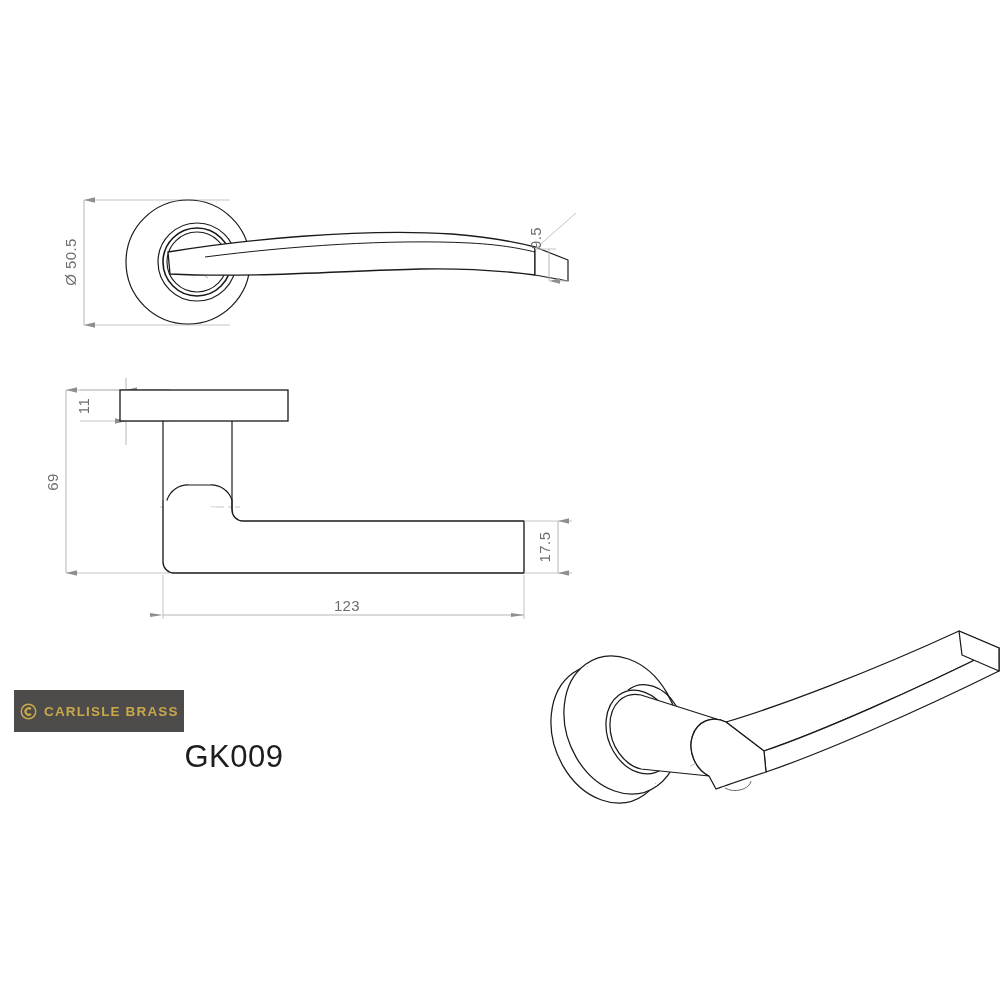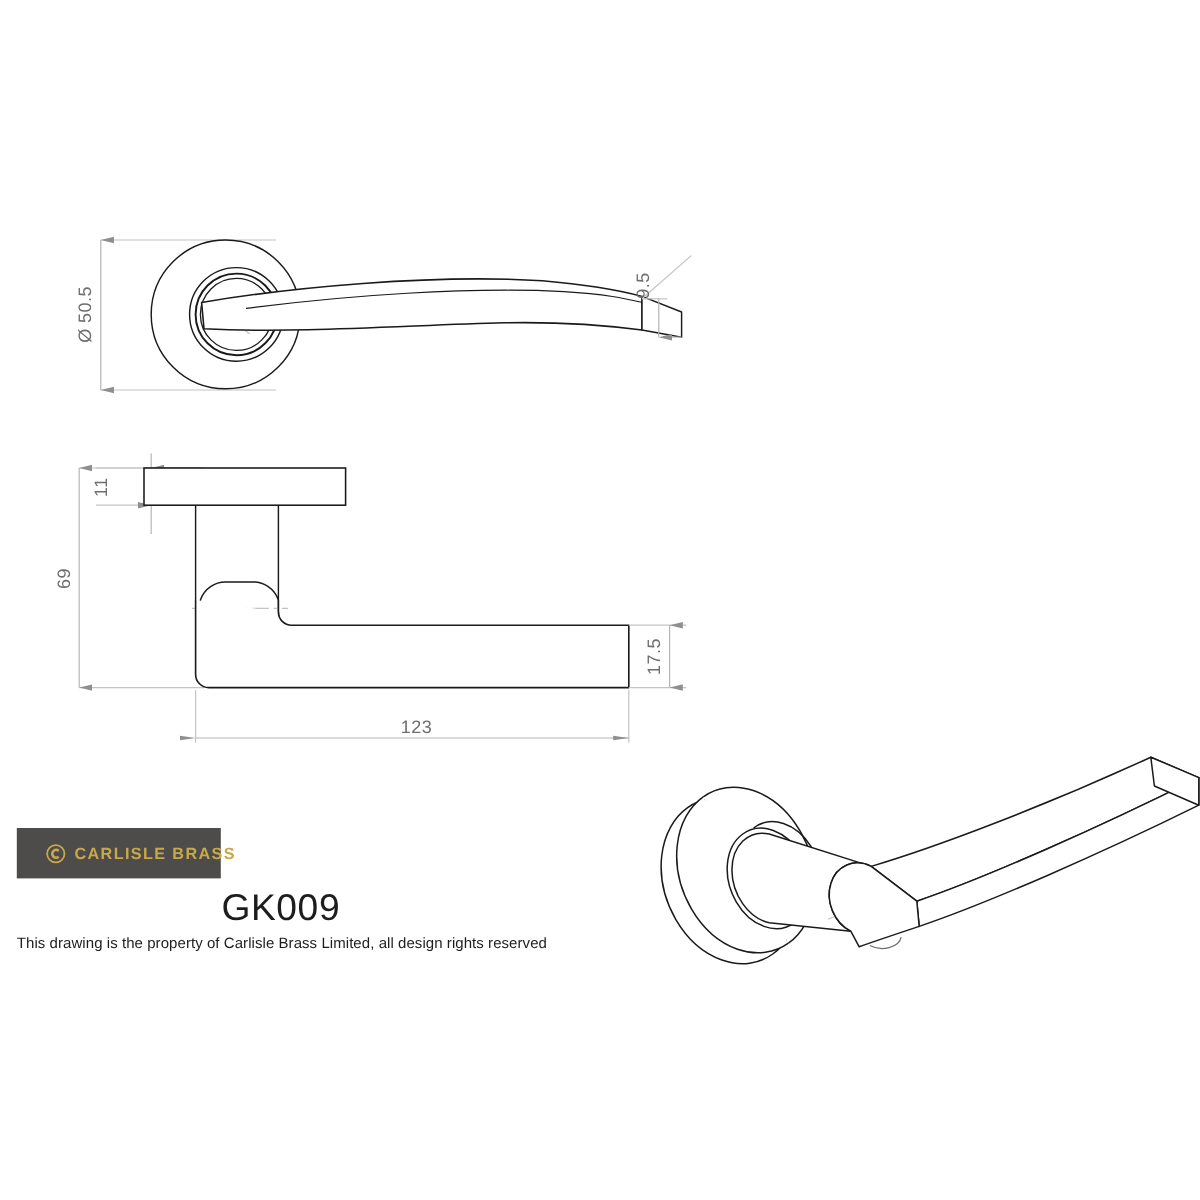--- a/index.html
+++ b/index.html
@@ -32,21 +32,21 @@
     left: 14px;
     top: 690px;
     width: 440px;
   }
   .logo-badge {
     width: 170px;
     height: 42px;
     background: #4d4c4a;
     display: flex;
     align-items: center;
-    padding-left: 24px;
+    padding-left: 6px;
     box-sizing: border-box;
   }
   .logo-mark {
     width: 17px;
     height: 17px;
     flex: 0 0 17px;
     margin-right: 7px;
   }
   .logo-word {
     font-family: "Liberation Sans", sans-serif;
@@ -233,14 +233,13 @@
     <svg class="logo-mark" viewBox="0 0 24 24">
       <circle cx="12" cy="12" r="10.2" fill="none" stroke="#c8a84b" stroke-width="2.1"></circle>
       <path d="M16.4 7.4 A6.1 6.1 0 1 0 16.4 16.6 L14.4 14.2 A3 3 0 1 1 14.4 9.8 Z" fill="#c8a84b"></path>
       <circle cx="12" cy="12" r="1.7" fill="#4d4c4a"></circle>
     </svg>
     <span class="logo-word">CARLISLE BRASS</span>
   </div>
 
   <div class="product-code">GK009</div>
 
-  <div class="rights-line">This drawing is the property of Carlisle Brass Limited, all design rights reserved</div>
 </div>
 
 </body></html>

